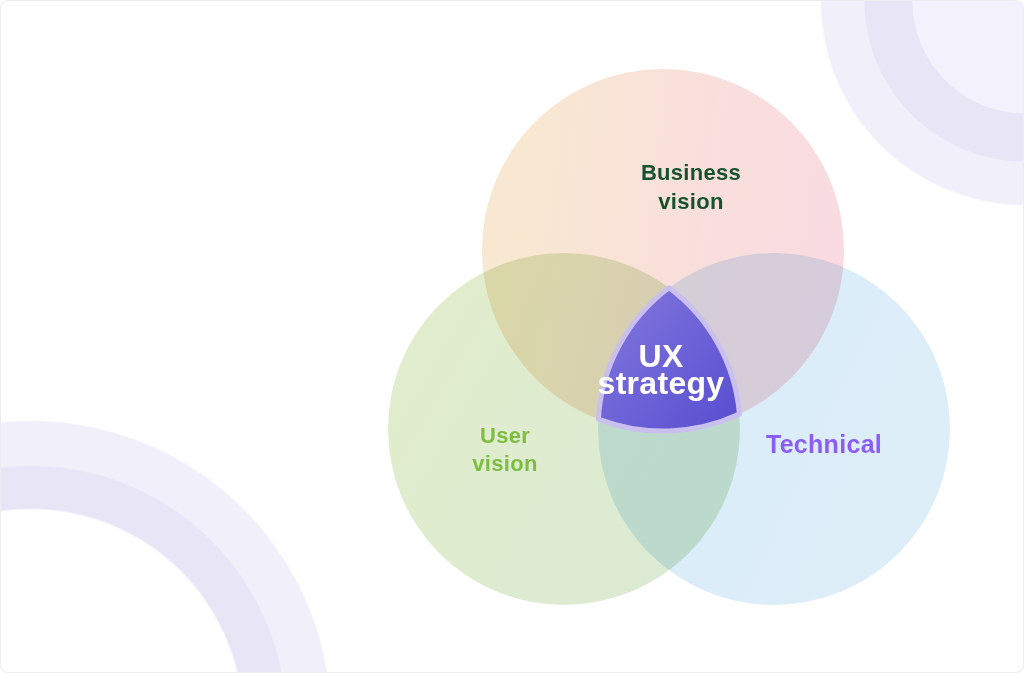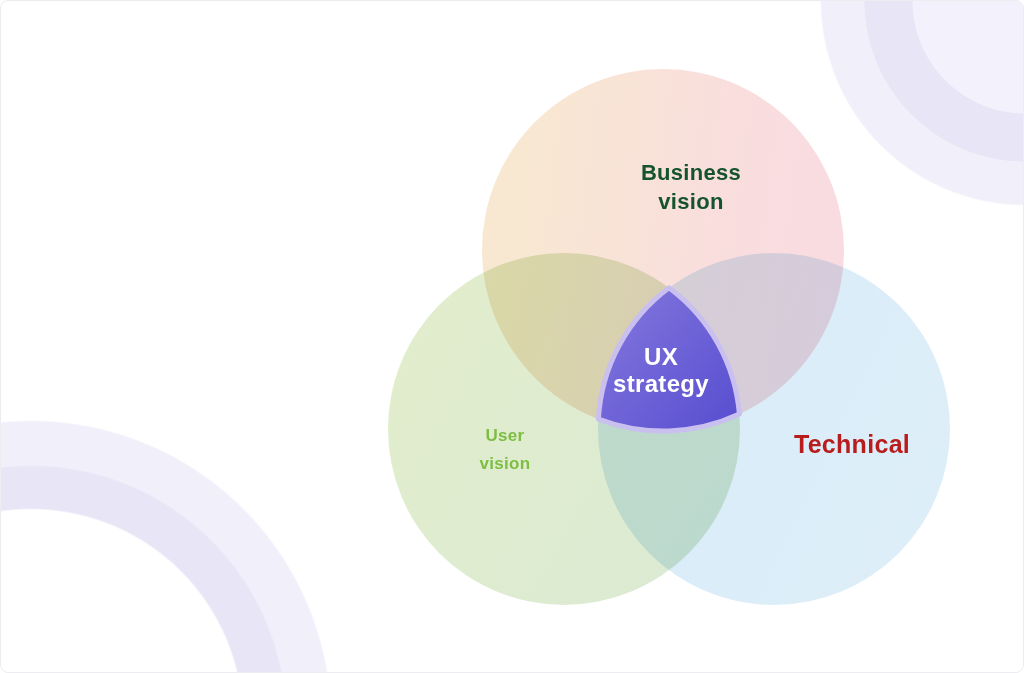--- a/index.html
+++ b/index.html
@@ -71,32 +71,31 @@
     white-space: nowrap;
   }
   .label span { display: block; }
   .label-business {
     left: 690px; top: 186px;
     font-size: 22px; line-height: 29px;
     color: #14532d;
   }
   .label-user {
     left: 504px; top: 449px;
-    font-size: 17px; line-height: 28px;
+    font-size: 22px; line-height: 28px;
     color: #7dbe41;
   }
   .label-technical {
     left: 823px; top: 443px;
     font-size: 25px; line-height: 29px;
-    color: #b91c1c;
-    margin-left: 28px;
+    color: #8b5cf6;
   }
   .label-ux {
     left: 660px; top: 369px;
-    font-size: 24px; line-height: 27px;
+    font-size: 32px; line-height: 27px;
     color: #ffffff;
   }
 </style>
 </head>
 <body>
 
 <div class="card">
 
   <div class="decor"></div>
 

